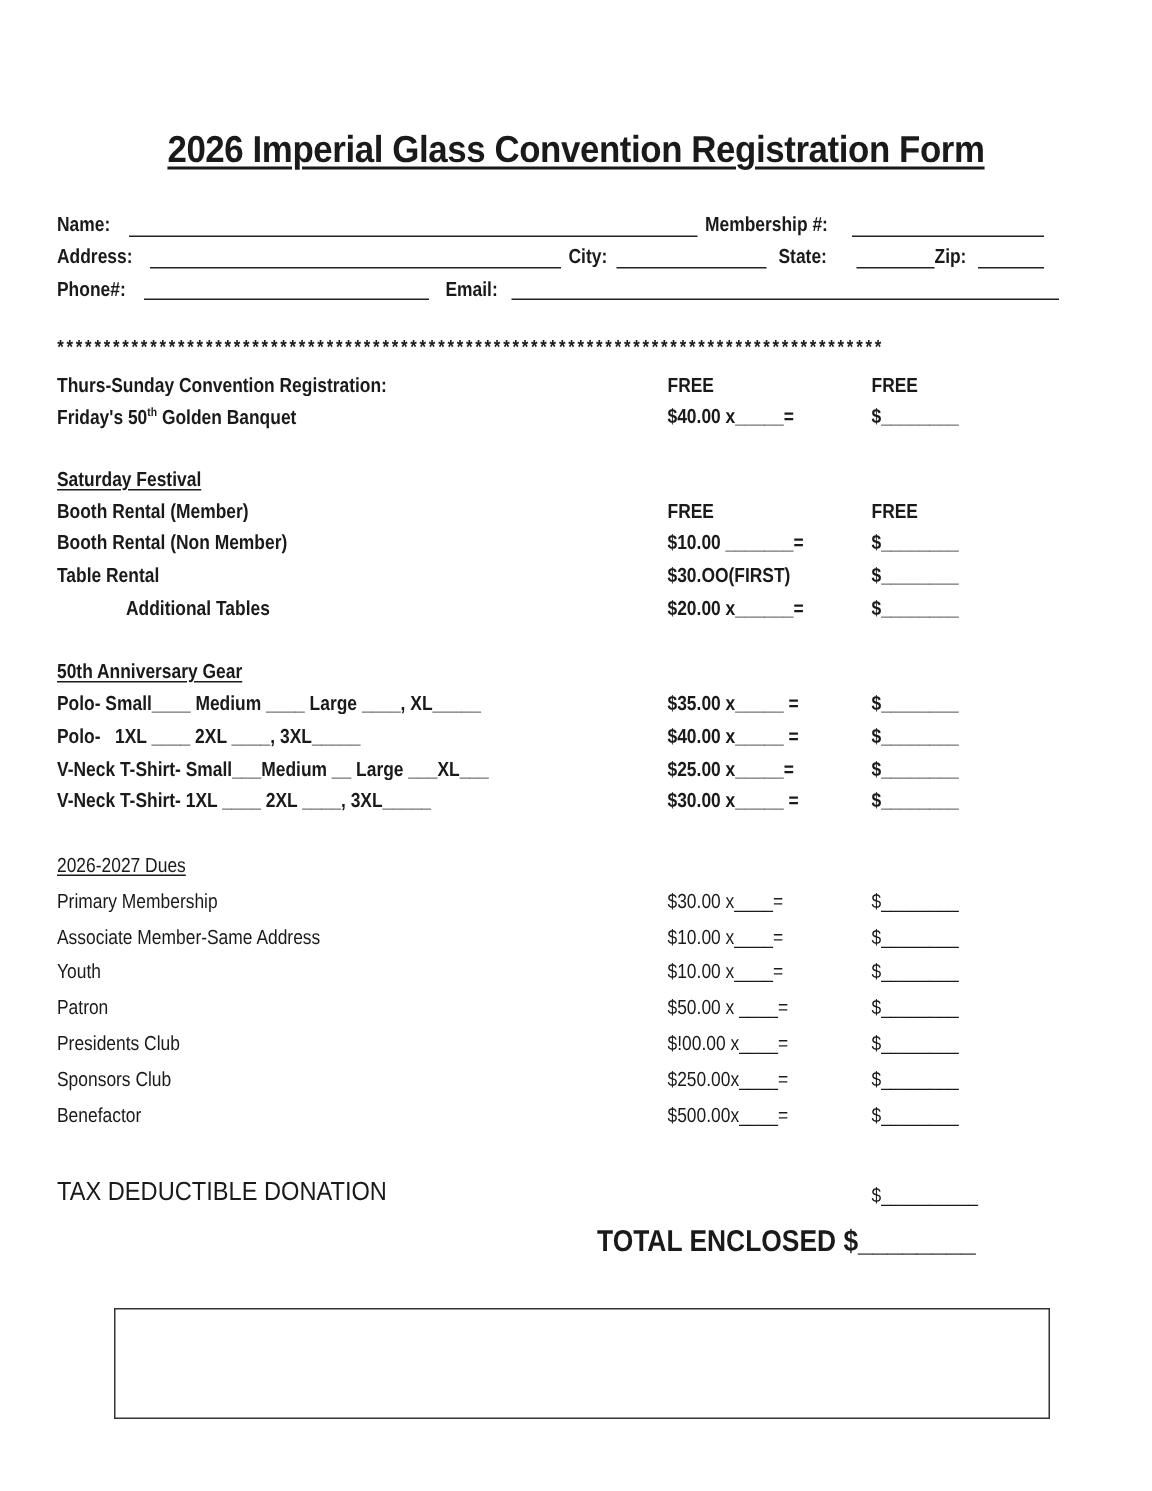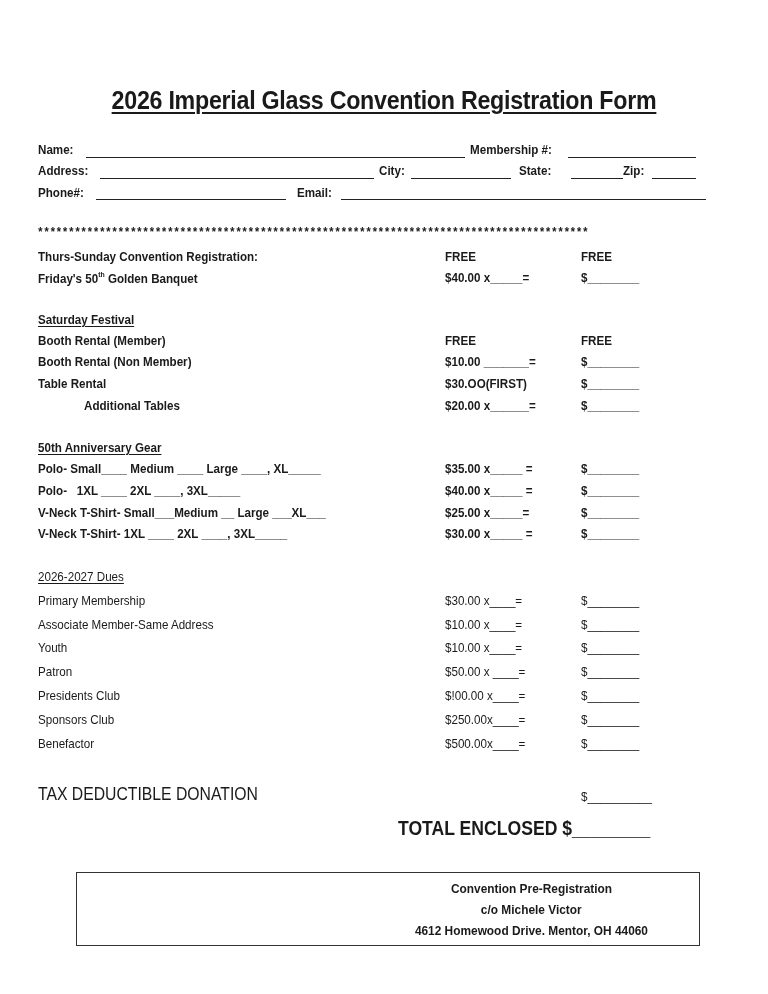--- a/index.html
+++ b/index.html
@@ -125,20 +125,15 @@
   <div class="abs reg" style="left:38px;top:736px;">Benefactor</div>
   <div class="abs reg" style="left:445px;top:736px;">$500.00x____=</div>
   <div class="abs reg" style="left:581px;top:736px;">$________</div>
 
   <div class="abs big" style="left:38px;top:784px;">TAX DEDUCTIBLE DONATION</div>
   <div class="abs reg" style="left:581px;top:789px;">$__________</div>
 
   <div class="abs total" style="left:398px;top:817px;"><span>TOTAL ENCLOSED $</span><span>________</span></div>
 
   <div class="box">
-    <div class="col right">
-      <div class="bl">Convention Pre-Registration</div>
-      <div class="bl">c/o Michele Victor</div>
-      <div class="bl">4612 Homewood Drive. Mentor, OH 44060</div>
-    </div>
   </div>
 
 </div>
 
 </body></html>

